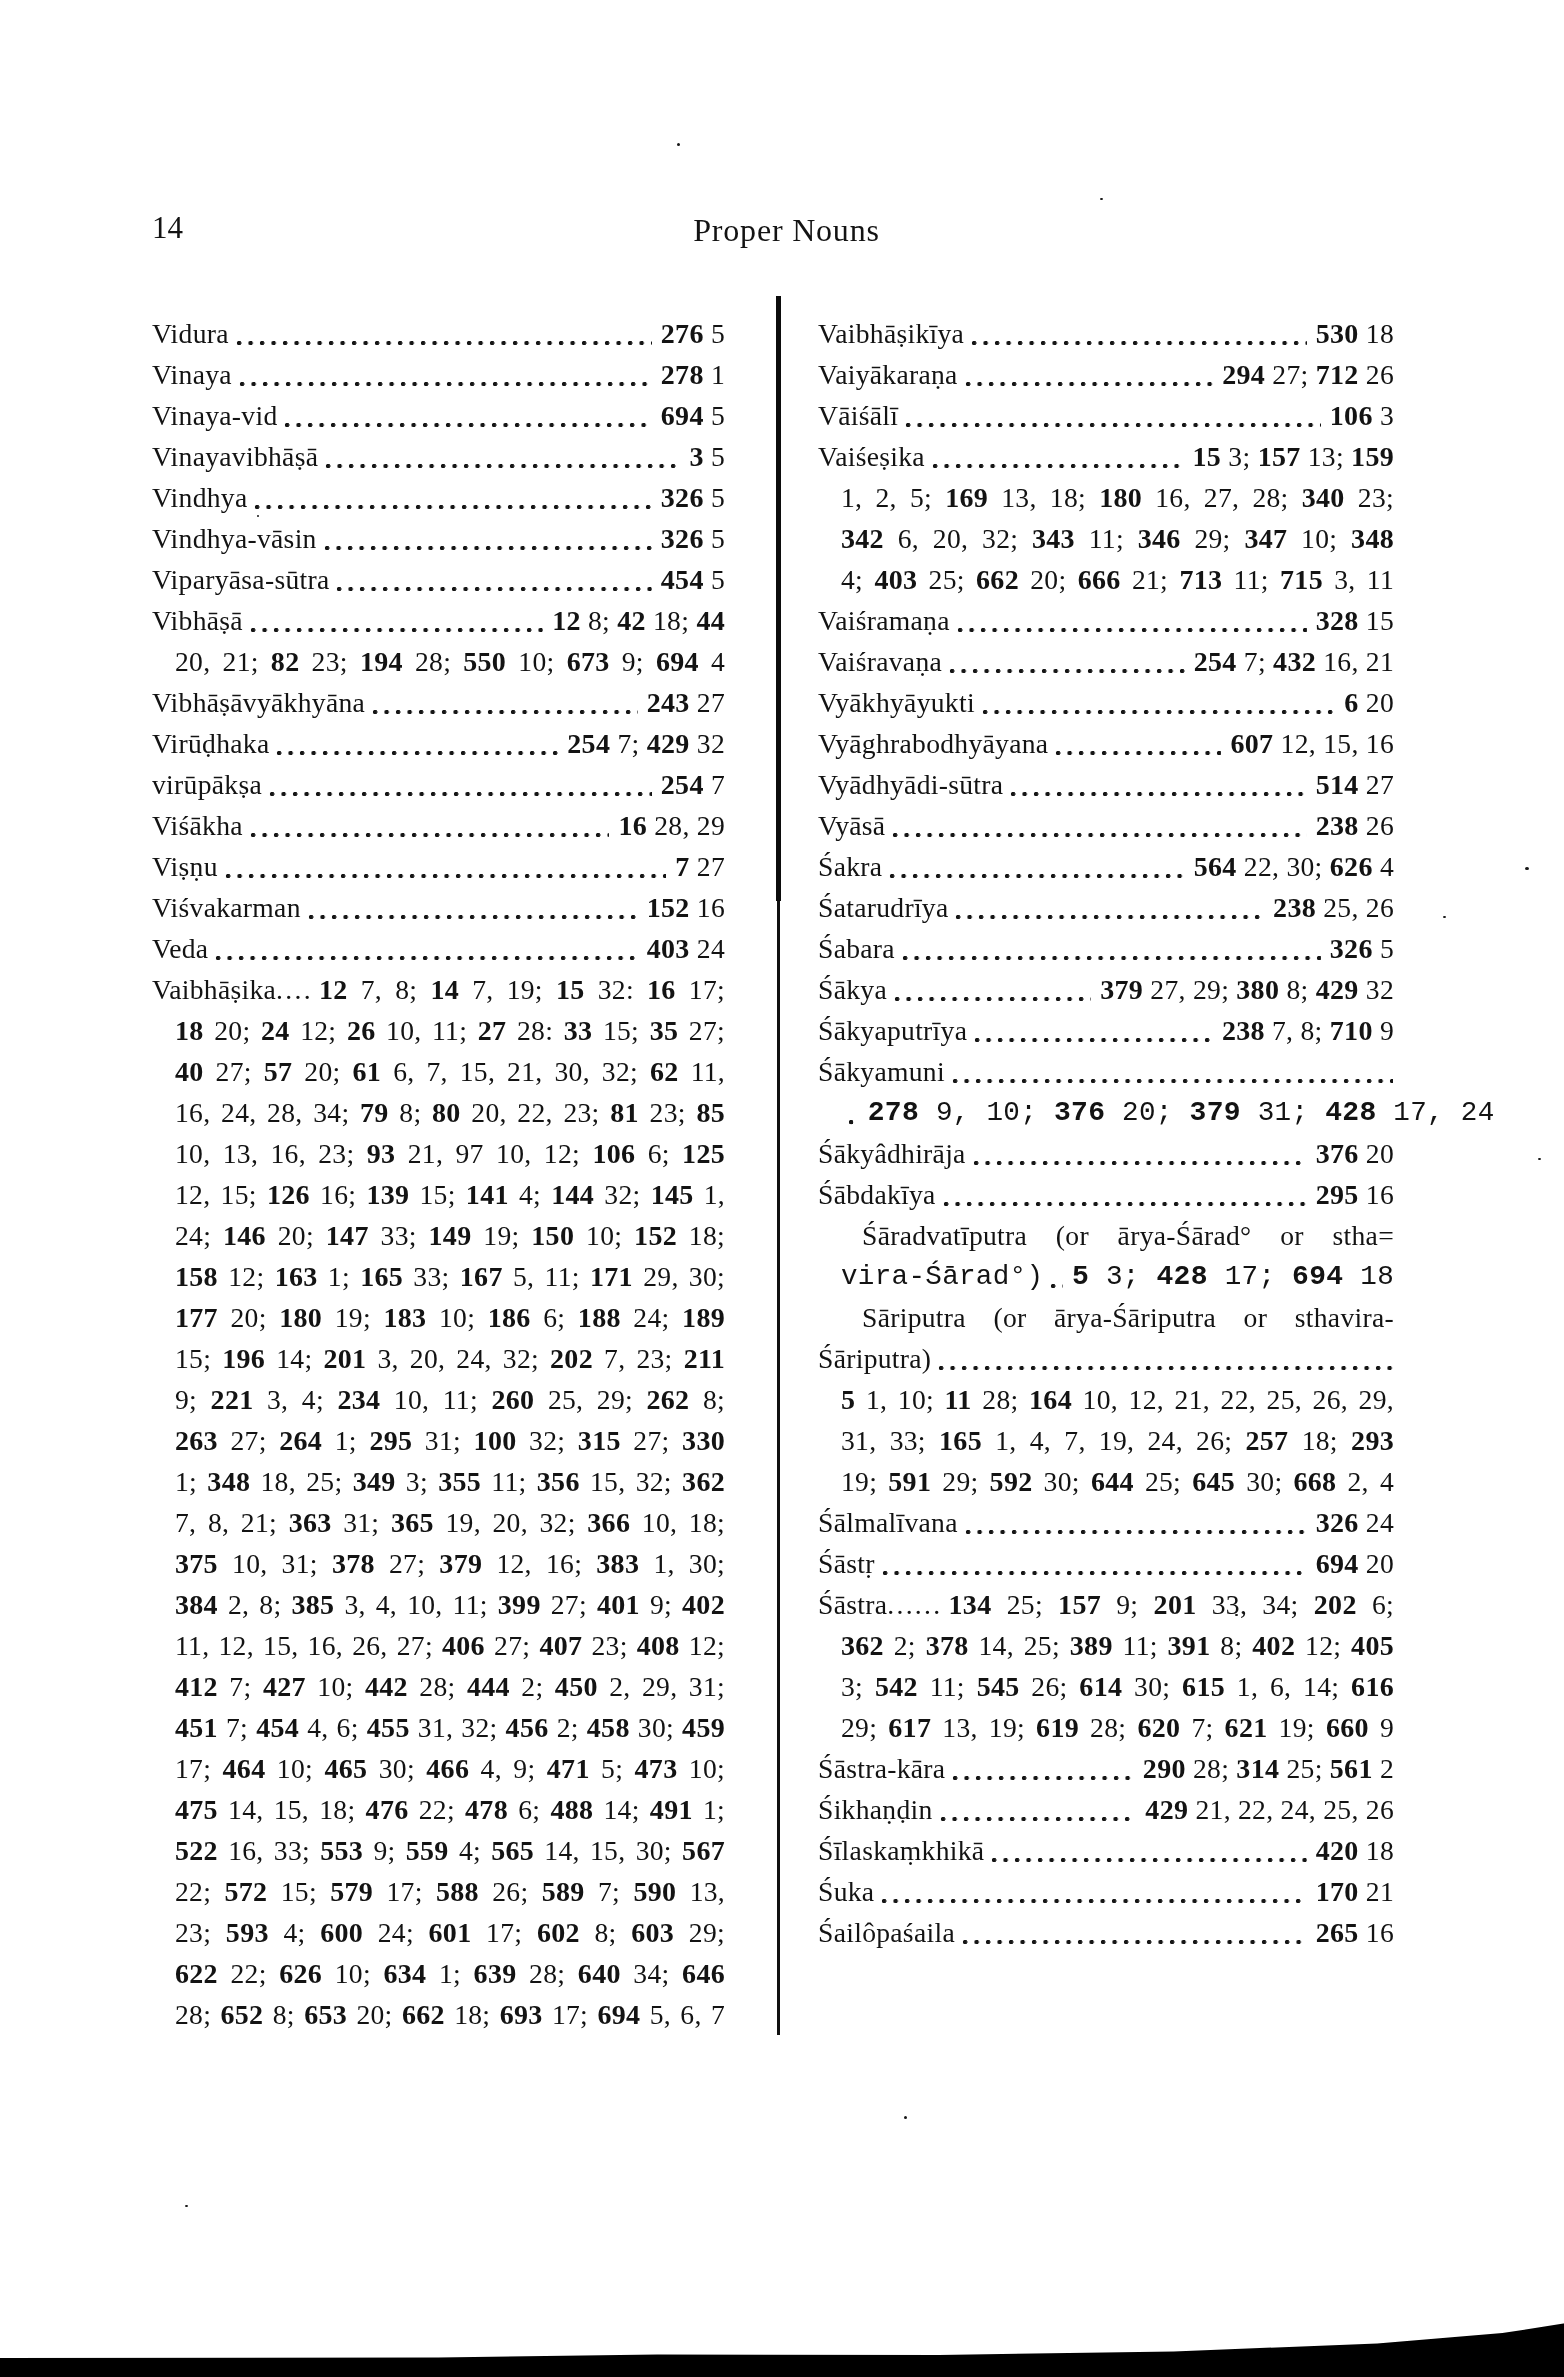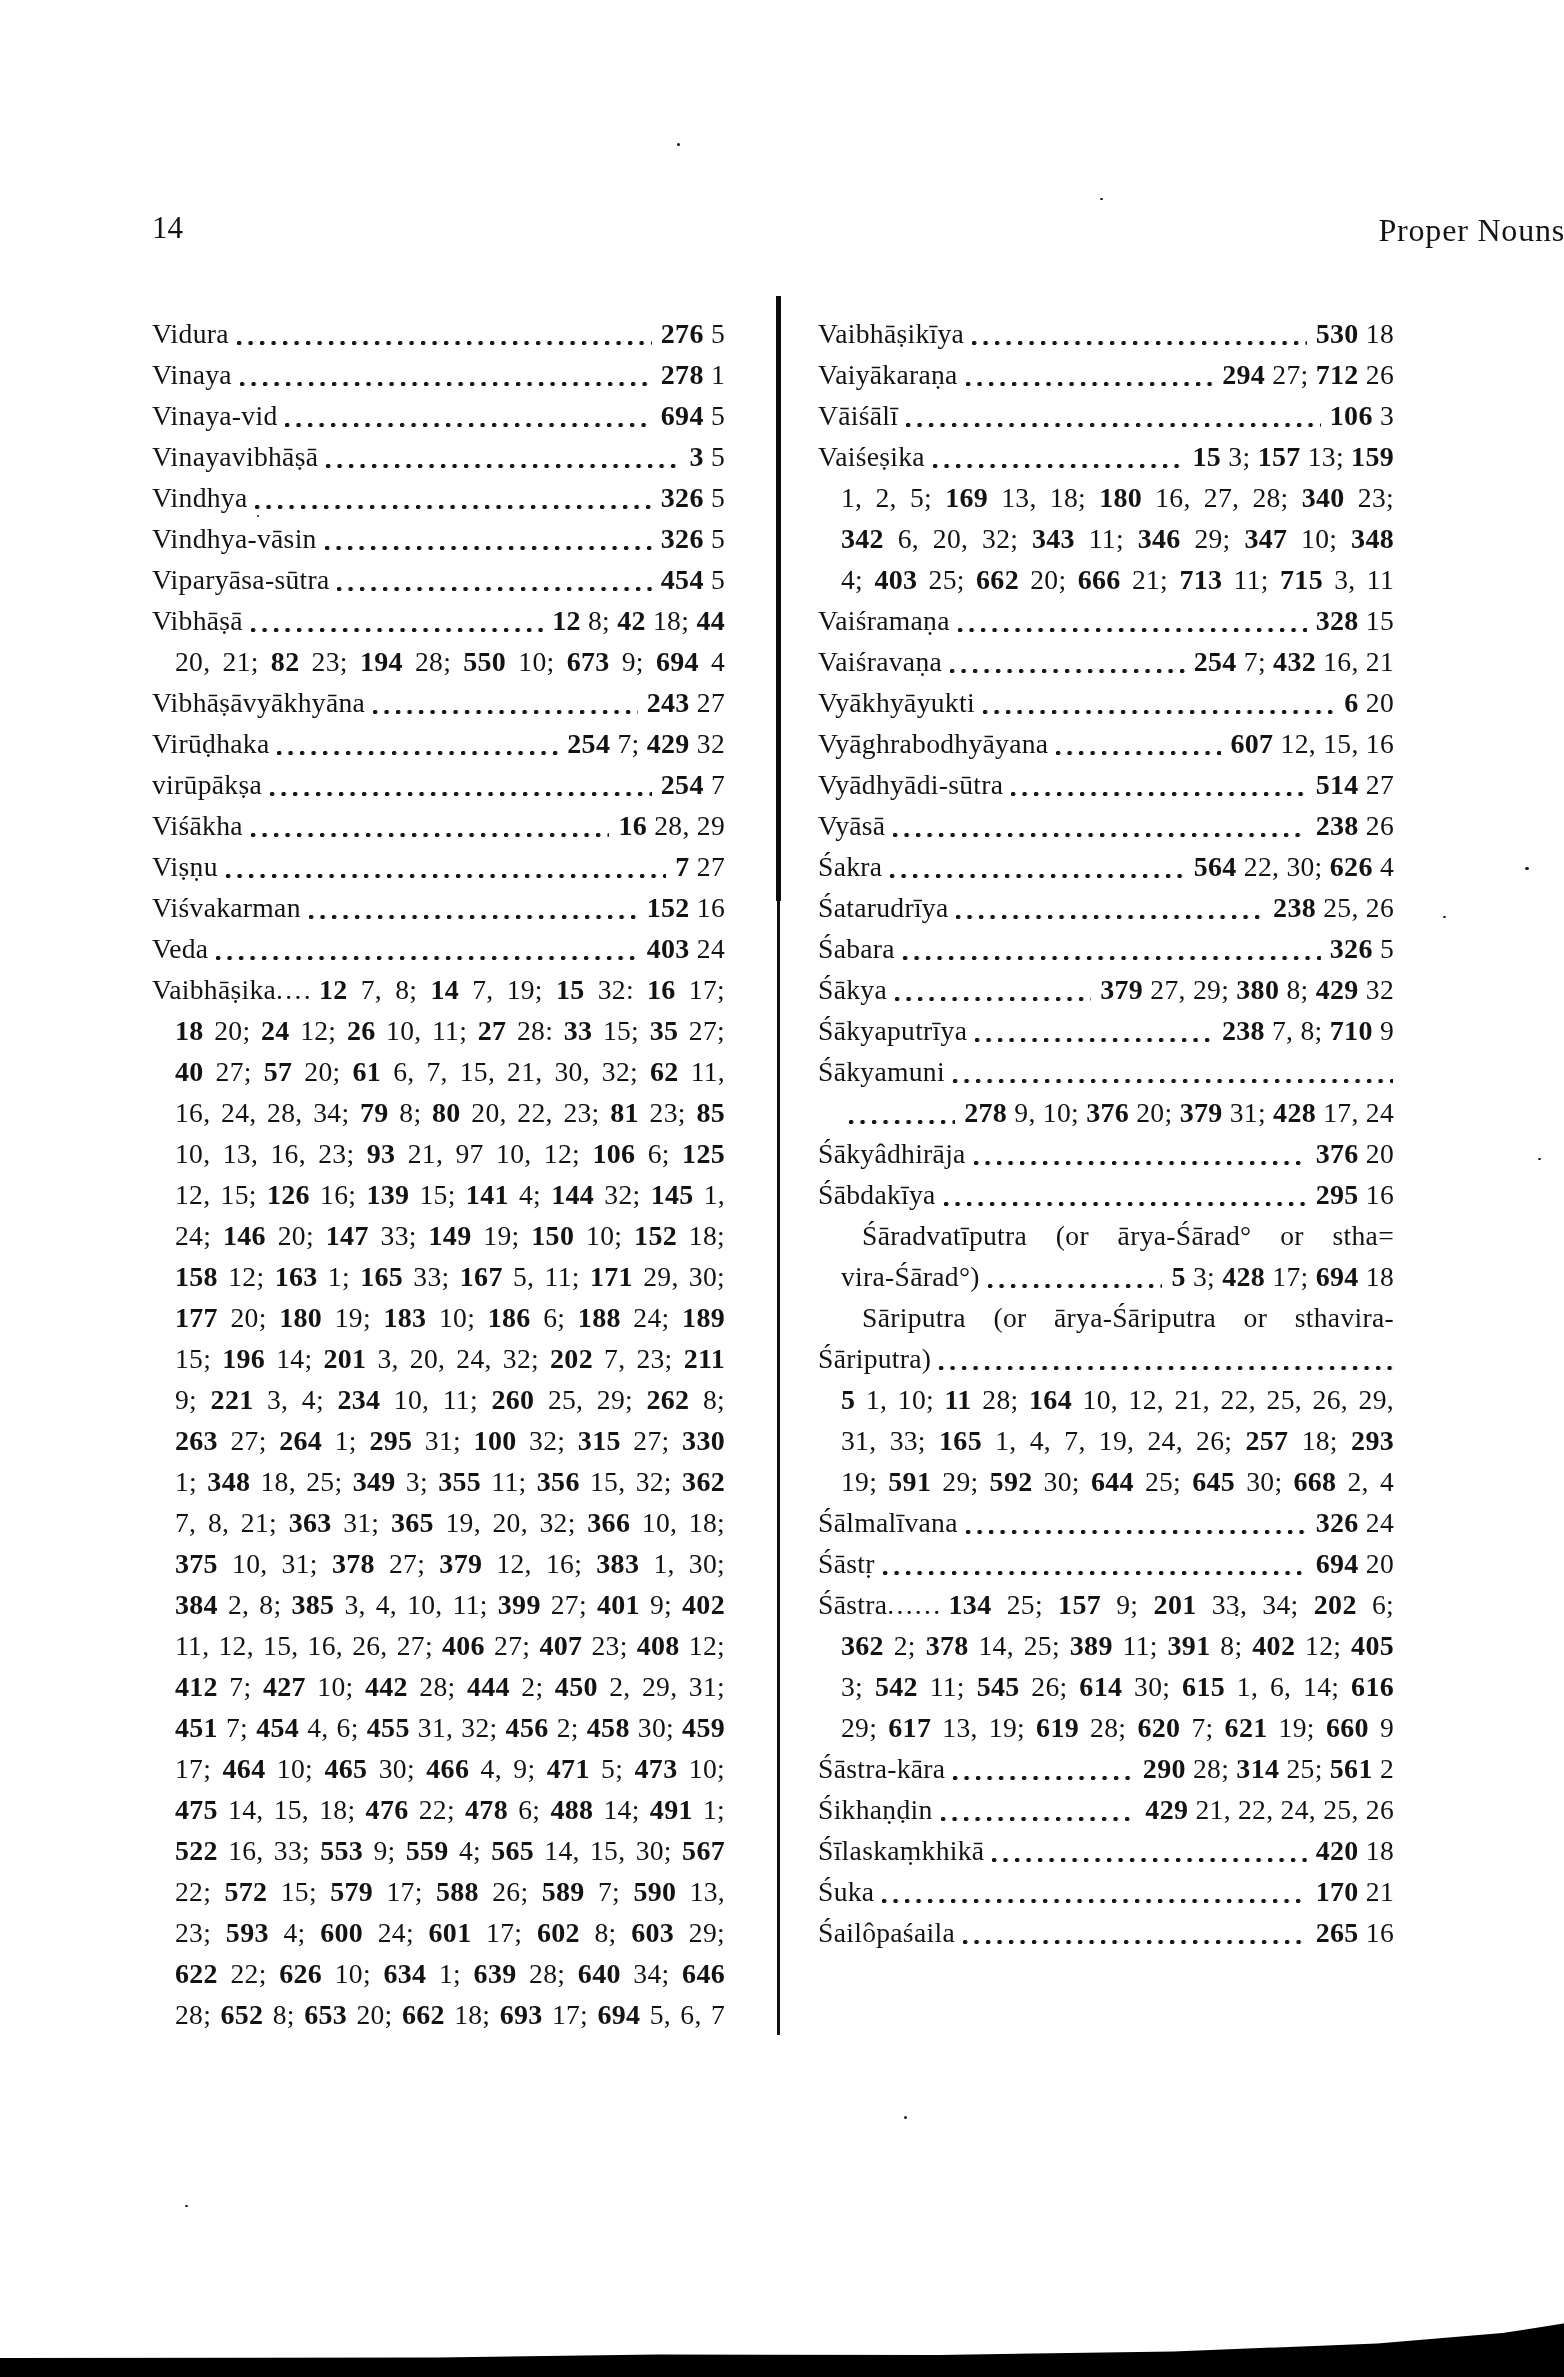--- a/index.html
+++ b/index.html
@@ -16,40 +16,40 @@
     position: absolute;
     left: 152px;
     top: 211px;
     font-size: 31px;
     line-height: 34px;
   }
   .hdr-title {
     position: absolute;
     left: 8px; right: 0;
     top: 213px;
-    text-align: right;
+    text-align: center;
     font-size: 32px;
     line-height: 35px;
     letter-spacing: 0.8px;
   }
   .col {
     position: absolute;
     top: 313px;
   }
   .col-left  { left: 152px;  width: 573px; }
   .col-right { left: 818px; width: 576px; }
   .line {
     height: 41px;
     line-height: 41px;
     font-size: 27.6px;
     letter-spacing: 0.3px;
   }
   .line b { font-weight: 700; font-size: 28px; }
   .e { display: flex; align-items: flex-end; }
-  .ind { padding-left: 23px; }
+  .ind { padding-left: 23px; font-family: Liberation Mono, monospace; }
   .nm { white-space: pre; flex: 0 0 auto; }
   .refs { white-space: pre; flex: 0 0 auto; text-align: right; }
   .lead {
     flex: 1 1 auto;
     min-width: 10.7px;
     align-self: flex-end;
     height: 6.1px;
     margin: 0 9.2px 7.7px 6.9px;
     background-image: radial-gradient(circle at 3.1px 3.1px, #151515 2px, transparent 2.5px);
     background-size: 11.5px 6.1px;

